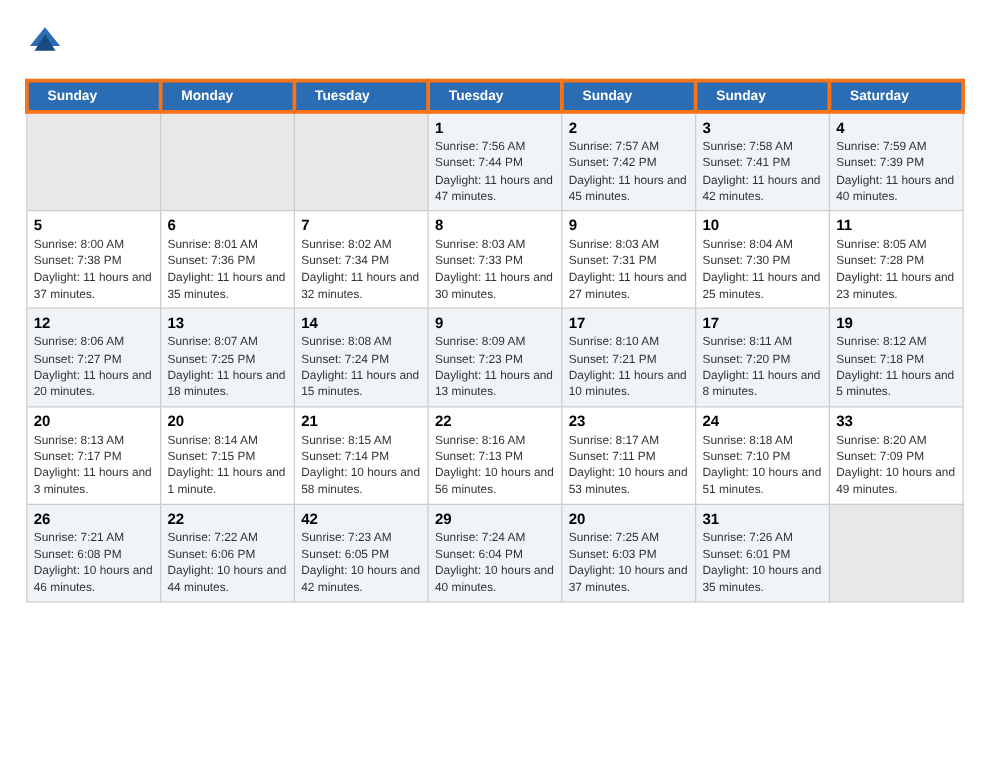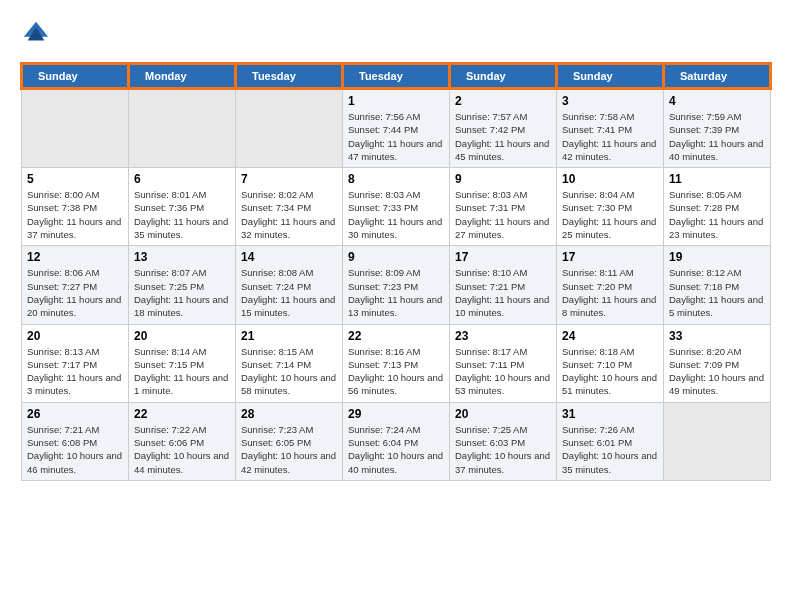--- a/index.html
+++ b/index.html
@@ -239,21 +239,21 @@
       <tr>
         <td>
           <span class="day-number">26</span>
           <div class="day-info">Sunrise: 7:21 AM<br>Sunset: 6:08 PM<br>Daylight: 10 hours and 46 minutes.</div>
         </td>
         <td>
           <span class="day-number">22</span>
           <div class="day-info">Sunrise: 7:22 AM<br>Sunset: 6:06 PM<br>Daylight: 10 hours and 44 minutes.</div>
         </td>
         <td>
-          <span class="day-number">28</span>
+          <span class="day-number">42</span>
           <div class="day-info">Sunrise: 7:23 AM<br>Sunset: 6:05 PM<br>Daylight: 10 hours and 42 minutes.</div>
         </td>
         <td>
           <span class="day-number">29</span>
           <div class="day-info">Sunrise: 7:24 AM<br>Sunset: 6:04 PM<br>Daylight: 10 hours and 40 minutes.</div>
         </td>
         <td>
           <span class="day-number">20</span>
           <div class="day-info">Sunrise: 7:25 AM<br>Sunset: 6:03 PM<br>Daylight: 10 hours and 37 minutes.</div>
         </td>

